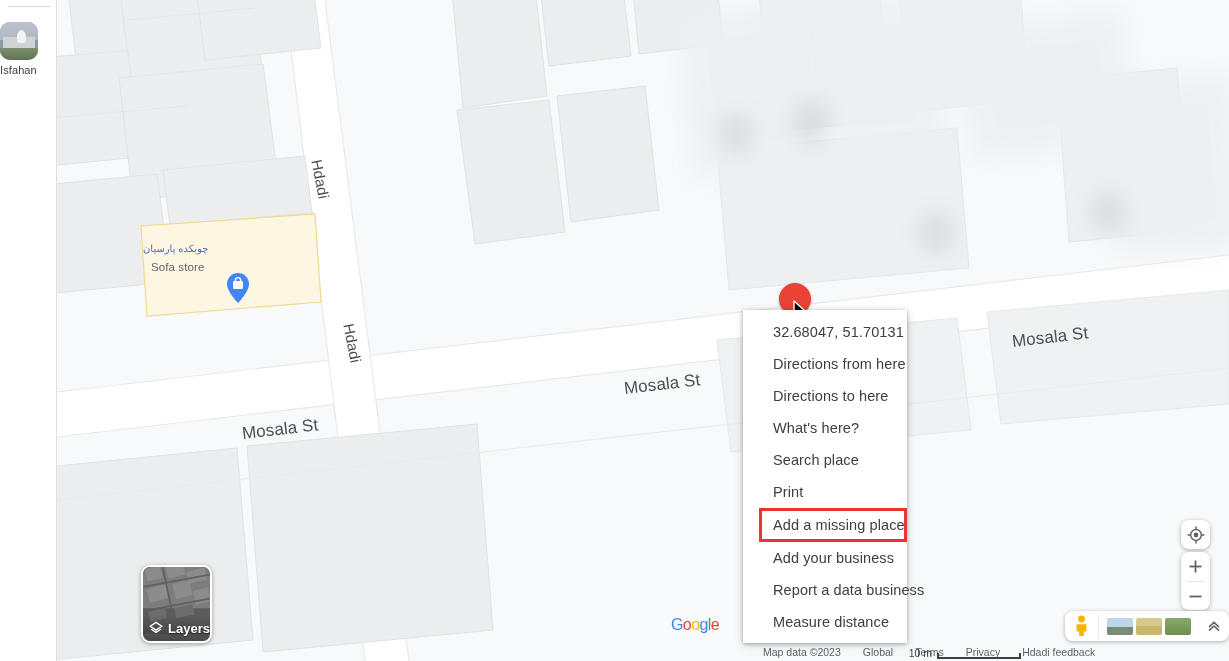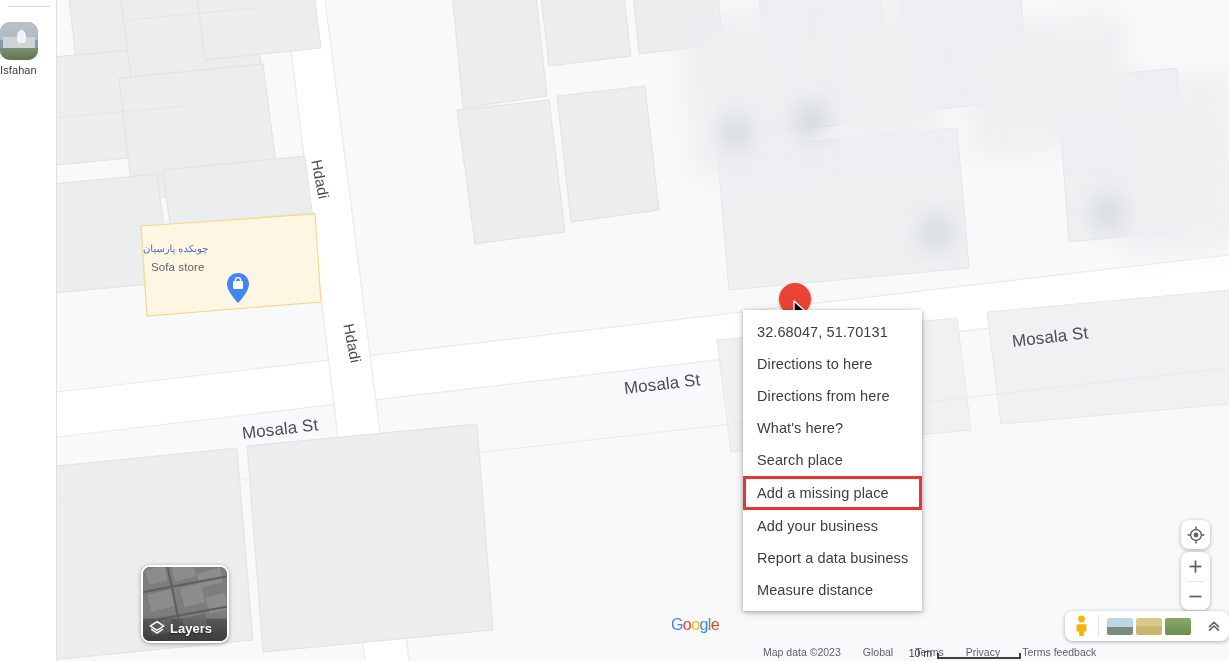--- a/index.html
+++ b/index.html
@@ -101,45 +101,45 @@
     width: 32px; height: 32px; border-radius: 50%;
     background: #ea4335;
     box-shadow: 0 1px 3px rgba(0,0,0,.3);
     z-index: 45;
   }
   #cursor { position: absolute; left: 735px; top: 300px; width: 20px; height: 28px; z-index: 60; }
 
   
   #ctx-menu {
     position: absolute; left: 743px; top: 310px;
-    width: 179px;
+    width: 164px;
     background: #ffffff;
     box-shadow: 0 1px 4px rgba(0,0,0,.3), 0 2px 10px rgba(0,0,0,.12);
     z-index: 70;
-    padding: 6px 0 5px 0;
+    padding: 6px 0 5px 16px;
   }
   .ctx-item {
     height: 32px; line-height: 32px;
     padding: 0 12px 0 14px;
     font-size: 14.5px; color: #3c4043;
     white-space: nowrap; cursor: pointer;
     letter-spacing: .1px;
   }
   .ctx-item.coords { color: #3c4043; cursor: default; }
   .ctx-item.highlighted {
     border: 3px solid #e8352f;
     height: 34px; line-height: 28px;
     padding-left: 11px;
     margin: 0;
   }
 
   
   #layers-widget {
     position: absolute; left: 84px; top: 565px;
-    width: 88px; height: 78px;
+    width: 71px; height: 78px;
     border-radius: 9px;
     background: #6e6e6e;
     overflow: hidden;
     box-shadow: 0 1px 4px rgba(0,0,0,.35);
     border: 2px solid #ffffff;
     cursor: pointer;
     z-index: 50;
   }
   #layers-sat { position: absolute; inset: 0; }
   #layers-bar {
@@ -368,24 +368,25 @@
     </div>
 
     <div id="google-logo">
       <span class="g-b">G</span><span class="g-r">o</span><span class="g-y">o</span><span class="g-b">g</span><span class="g-g">l</span><span class="g-r">e</span>
     </div>
 
   </div>
 
   <div id="ctx-menu">
     <div class="ctx-item coords">32.68047, 51.70131</div>
+    <div class="ctx-item">Directions from here</div>
     <div class="ctx-item">Directions to here</div>
-    <div class="ctx-item">Directions from here</div>
     <div class="ctx-item">What's here?</div>
     <div class="ctx-item">Search place</div>
+    <div class="ctx-item">Print</div>
     <div class="ctx-item highlighted">Add a missing place</div>
     <div class="ctx-item">Add your business</div>
     <div class="ctx-item">Report a data business</div>
     <div class="ctx-item">Measure distance</div>
   </div>
 
   <div class="ctrl-btn" id="btn-locate">
     <svg width="18" height="18" viewBox="0 0 18 18">
       <circle cx="9" cy="9" r="5.4" fill="none" stroke="#5f6368" stroke-width="1.5"></circle>
       <circle cx="9" cy="9" r="2.4" fill="#5f6368"></circle>
@@ -431,21 +432,21 @@
       </svg>
     </div>
   </div>
 
   <div id="footer">
     <div id="footer-links">
       <span class="static">Map data ©2023</span>
       <span>Global</span>
       <span>Terms</span>
       <span>Privacy</span>
-      <span>Terms feedback</span>
+      <span>Hdadi feedback</span>
     </div>
     <div id="scale">
       <span>10 m</span>
       <div id="scale-bar"></div>
     </div>
   </div>
 
 </div>
 
 </body></html>

